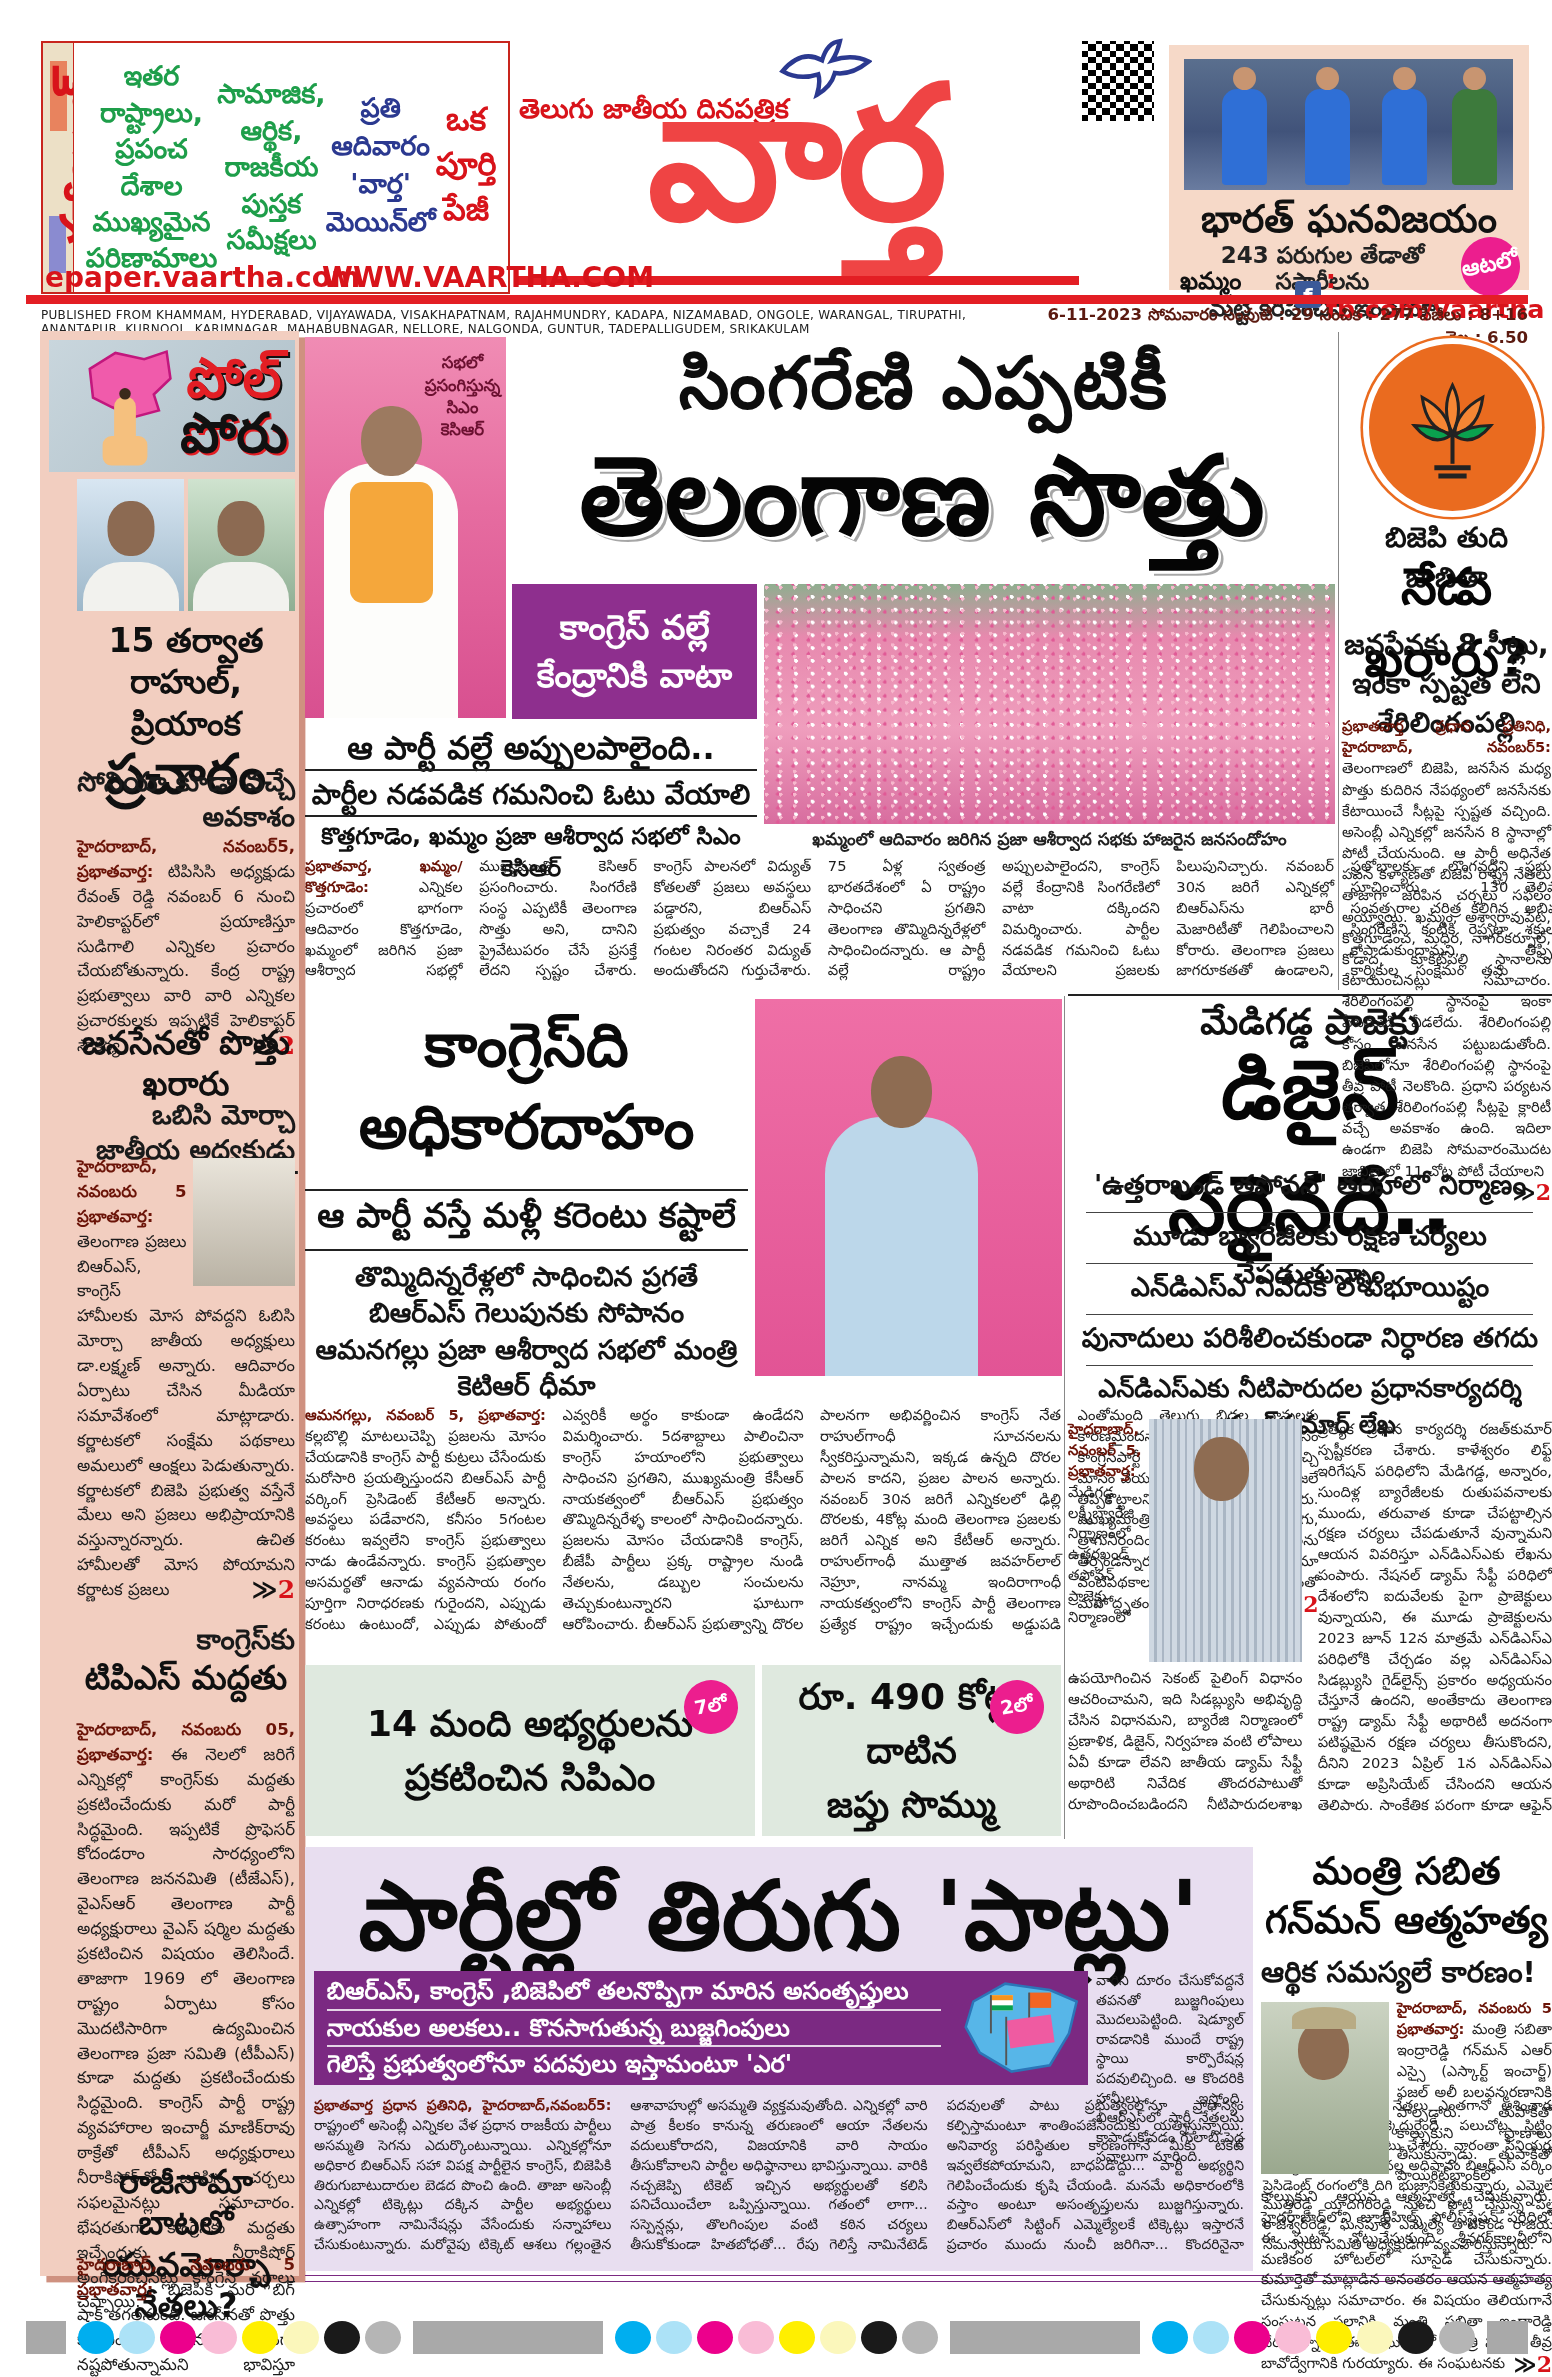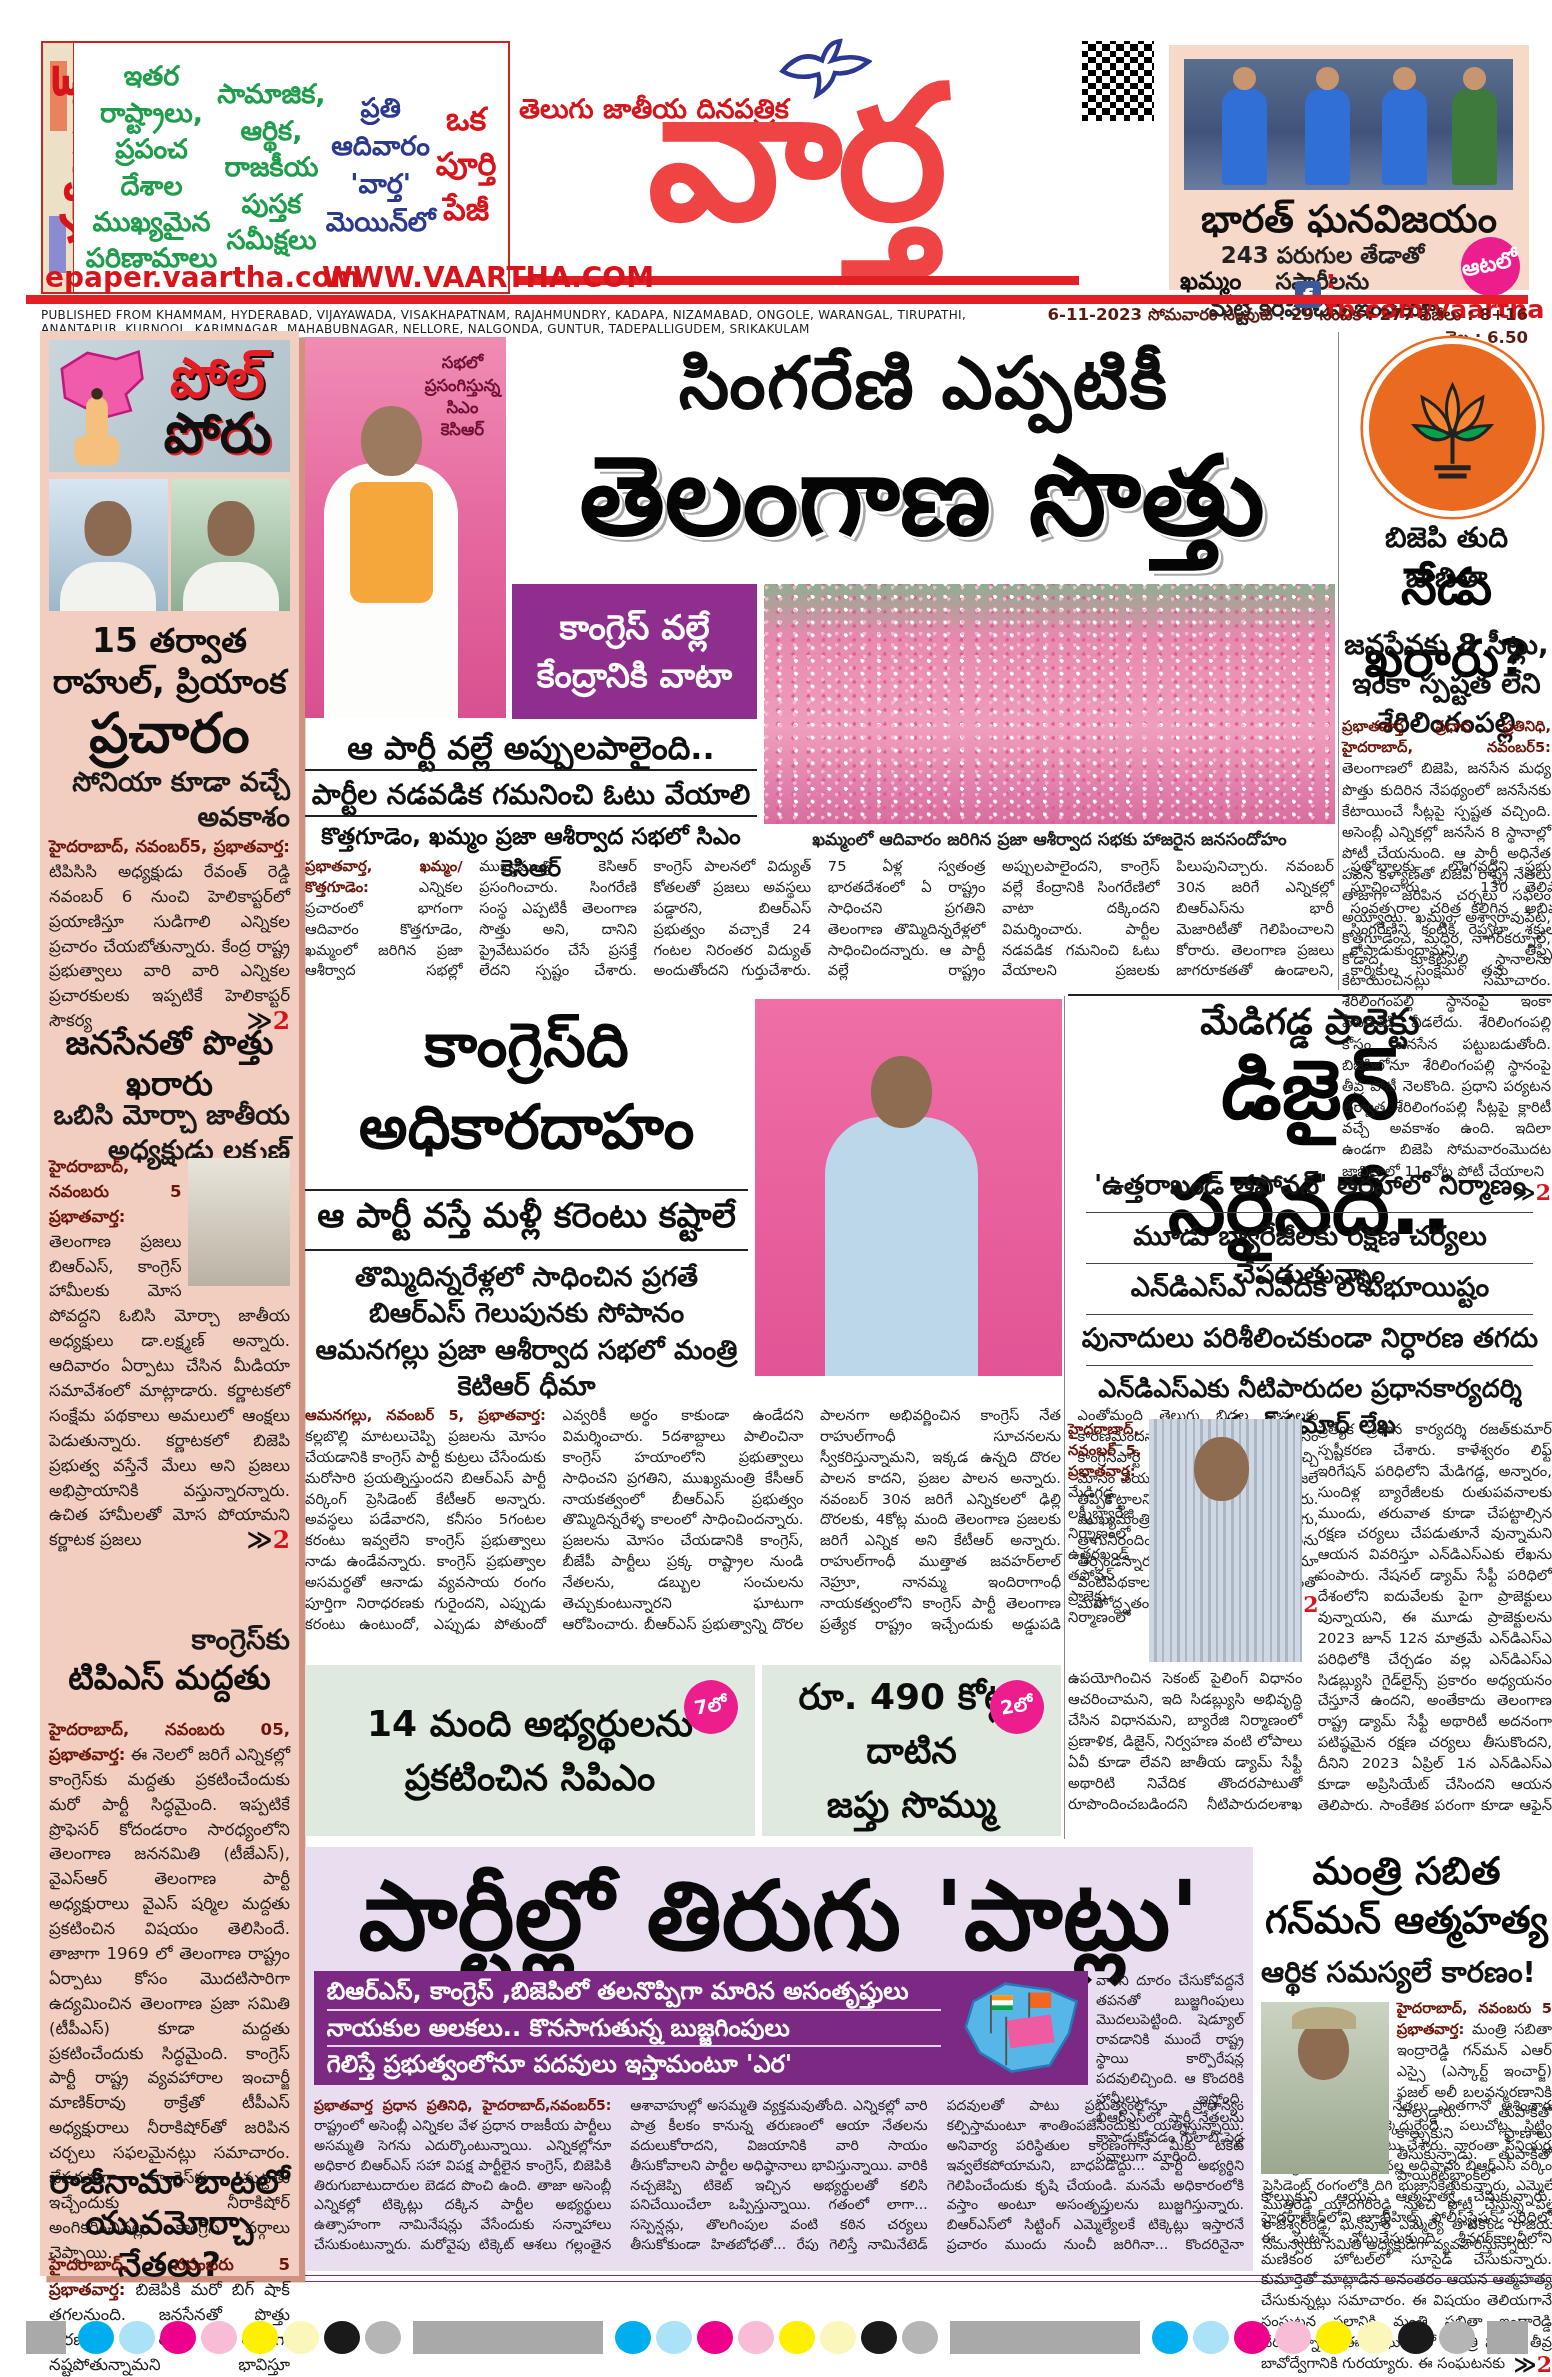--- a/index.html
+++ b/index.html
@@ -47,21 +47,21 @@
   #edition{left:1180px;top:267px;font-size:24px;font-weight:900;color:#111;}
   #fbline{left:1295px;top:264px;display:flex;align-items:center;gap:5.1px;}
   #fb-icon{width:27px;height:27px;background:#3b5998;color:#fff;font-weight:900;font-size:22px;
      display:flex;align-items:flex-end;justify-content:center;border-radius:3.8px;line-height:1;}
   #fb-text{font-size:25.5px;font-weight:900;color:#d8131a;}
   #redstrip{left:25.5px;top:295px;width:1502px;height:9px;background:#e31e24;}
   #publine{left:41px;top:308px;width:996px;font-size:12px;color:#222;letter-spacing:0.3px;}
   #dateline-top{left:1041px;top:305px;width:487px;font-size:16.6px;font-weight:bold;color:#5b1a10;text-align:right;}
   
   #sidebar{left:40px;top:331px;width:259px;height:1945px;background:#f2cec0;box-shadow:6.4px 6.4px 0 #cf9180;}
-  .sb{position:absolute;left:9px;width:241px;}
+  .sb{position:absolute;left:9px;width:218px;padding-left:28px;}
   #poll-logo{top:9px;height:132px;background:linear-gradient(135deg,#c9d6dd,#aebfc8);display:flex;}
   #poll-art{width:96px;height:100%;position:relative;}
   #poll-titles{flex:1;display:flex;flex-direction:column;align-items:center;justify-content:center;}
   #poll-t1{font-size:55px;font-weight:900;color:#e31e24;line-height:1;text-shadow:1.9px 1.9px 0 #111;}
   #poll-t2{font-size:55px;font-weight:900;color:#111;line-height:1;text-shadow:1.9px 1.9px 0 #e31e24;}
   #sb-photos{top:148px;height:132px;display:flex;gap:3.8px;}
   .sb-ph{flex:1;position:relative;overflow:hidden;}
   #ph-priyanka{background:linear-gradient(180deg,#d8e6f2,#9db7c9);}
   #ph-rahul{background:linear-gradient(180deg,#cfe3cf,#8fae93);}
   .head{position:absolute;left:50%;top:22px;transform:translateX(-50%);width:47px;height:55px;border-radius:46%;background:#8c6a52;}

